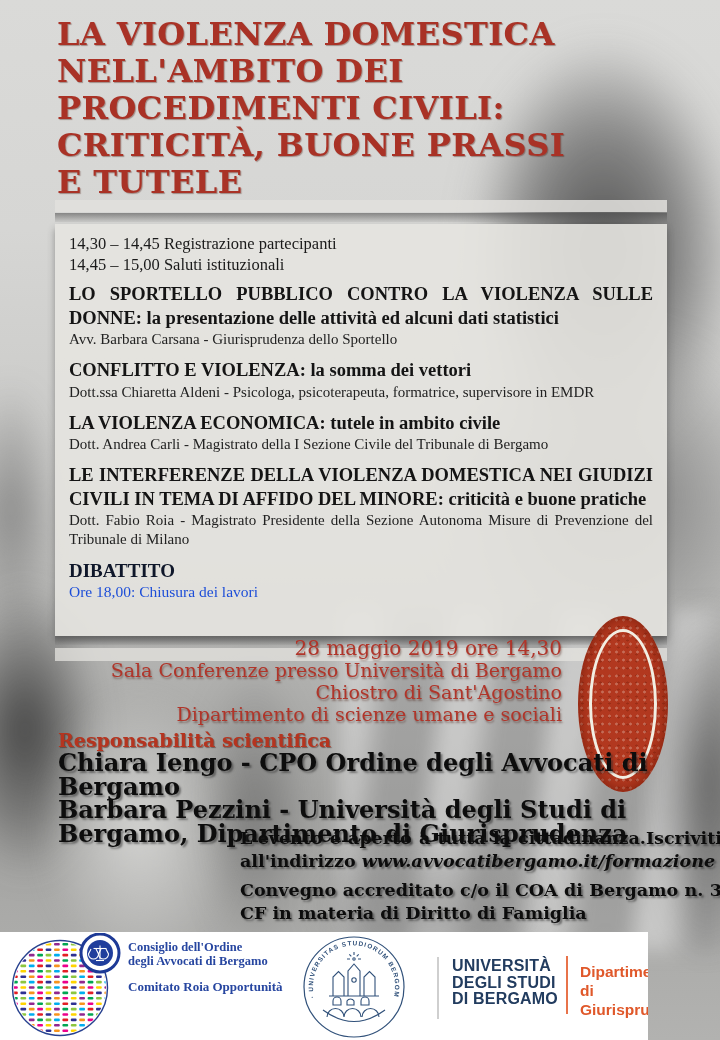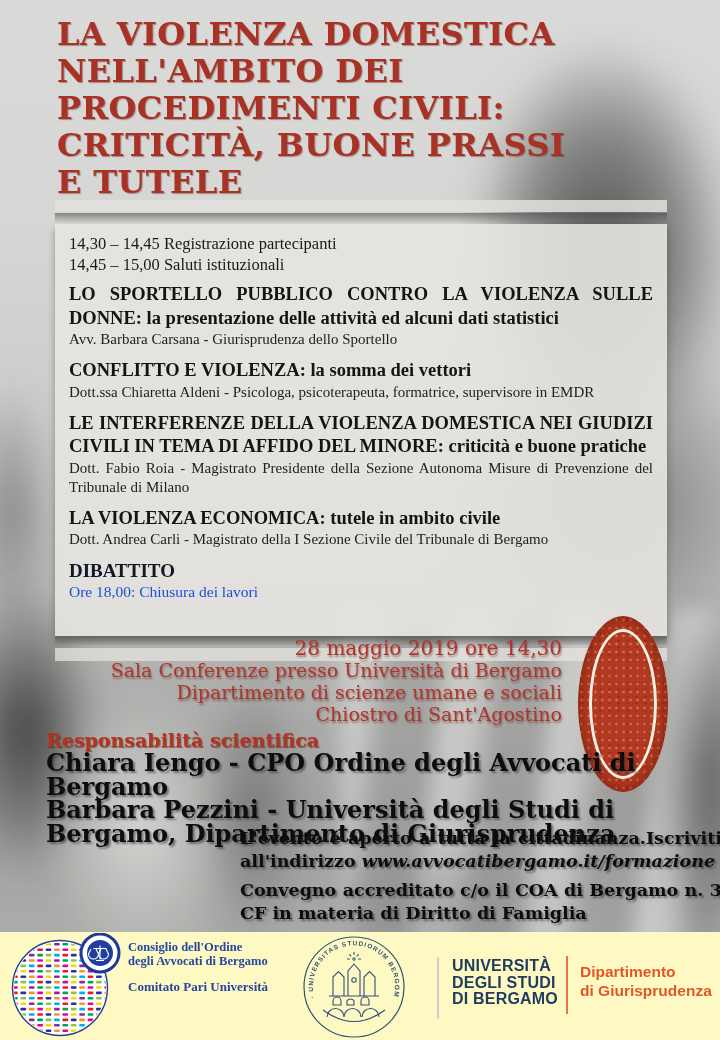--- a/index.html
+++ b/index.html
@@ -72,34 +72,34 @@
   .stamp{position:absolute;left:578px;top:616px;width:90px;height:176px;border-radius:50%;z-index:2;
     background:#b2381f;
     background-image:radial-gradient(rgba(245,240,230,.28) 1px,transparent 1.6px),
       radial-gradient(rgba(130,35,15,.5) 1px,transparent 1.6px);
     background-size:7px 8px,9px 7px;
     box-shadow:inset 0 0 14px rgba(110,25,8,.8);}
   .stamp-inner{position:absolute;left:11px;right:11px;top:13px;bottom:13px;border-radius:50%;
     border:3px solid #f2eee2;}
 
   
-  .resp-block{position:absolute;left:46px;top:729px;width:662px;z-index:2;}
+  .resp-block{position:absolute;left:58px;top:729px;width:662px;z-index:2;}
   .resp-heading{color:#b5341f;font-weight:bold;font-size:19px;line-height:22px;
     text-shadow:1px 1px 1px rgba(60,20,10,.5);}
   .resp-person{color:#0d0d0d;font-weight:bold;font-size:24px;line-height:23.5px;
     text-shadow:2px 2px 2px rgba(40,40,40,.5);}
 
   
   .invite-block{position:absolute;left:240px;top:827px;width:482px;z-index:2;color:#0c0c0c;}
   .invite-p{font-weight:bold;font-size:17.5px;line-height:23px;text-align:justify;
     text-shadow:2px 2px 2px rgba(35,35,35,.5);margin:0 0 6px 0;}
   .invite-url{font-style:italic;}
 
   
-  .footer{position:absolute;left:0;top:932px;width:720px;height:108px;background:#fef9c3;z-index:3;overflow:hidden;}
+  .footer{position:absolute;left:0;top:932px;width:648px;height:108px;background:#ffffff;z-index:3;overflow:hidden;}
   .coa-logo{position:absolute;left:8px;top:1px;}
   .coa-text{position:absolute;left:128px;top:9px;font-family:"Liberation Serif",serif;
     color:#2746a0;font-weight:bold;}
   .coa-org{font-size:12.5px;line-height:13.5px;white-space:pre-line;}
   .coa-committee{margin-top:12px;font-size:13px;line-height:14px;}
   .unibg-seal{position:absolute;left:302px;top:3px;}
   .fdiv1{position:absolute;left:437px;top:25px;width:2px;height:62px;background:#cfcfcf;}
   .unibg-name{position:absolute;left:452px;top:26px;font-family:"Liberation Sans",sans-serif;
     color:#223c5f;font-weight:bold;font-size:16px;line-height:16.5px;letter-spacing:.2px;white-space:pre-line;}
   .fdiv2{position:absolute;left:566px;top:24px;width:2px;height:58px;background:#e8734a;}
@@ -136,39 +136,39 @@
   <div class="schedule-gap"></div>
   <div class="session">
     <div class="session-title">LO SPORTELLO PUBBLICO CONTRO LA VIOLENZA SULLE DONNE: la presentazione delle attività ed alcuni dati statistici</div>
     <div class="session-speaker">Avv. Barbara Carsana - Giurisprudenza dello Sportello</div>
   </div>
   <div class="session">
     <div class="session-title">CONFLITTO E VIOLENZA: la somma dei vettori</div>
     <div class="session-speaker">Dott.ssa Chiaretta Aldeni - Psicologa, psicoterapeuta, formatrice, supervisore in EMDR</div>
   </div>
   <div class="session">
+    <div class="session-title">LA VIOLENZA ECONOMICA: tutele in ambito civile</div>
+    <div class="session-speaker">Dott. Andrea Carli - Magistrato della I Sezione Civile del Tribunale di Bergamo</div>
+  </div>
+  <div class="session">
     <div class="session-title">LE INTERFERENZE DELLA VIOLENZA DOMESTICA NEI GIUDIZI CIVILI IN TEMA DI AFFIDO DEL MINORE: criticità e buone pratiche</div>
     <div class="session-speaker">Dott. Fabio Roia - Magistrato Presidente della Sezione Autonoma Misure di Prevenzione del Tribunale di Milano</div>
   </div>
-  <div class="session">
-    <div class="session-title">LA VIOLENZA ECONOMICA: tutele in ambito civile</div>
-    <div class="session-speaker">Dott. Andrea Carli - Magistrato della I Sezione Civile del Tribunale di Bergamo</div>
-  </div>
   <div class="debate-title">DIBATTITO</div>
   <div class="debate-note">Ore 18,00: Chiusura dei lavori</div>
 </div>
 
 <div class="shadow-bar2"></div>
 <div class="light-bar2 grain"></div>
 
 <div class="date-block">
   <div class="date-line">28 maggio 2019 ore 14,30</div>
   <div class="venue-line">Sala Conferenze presso Università di Bergamo</div>
+  <div class="venue-line">Chiostro di Sant'Agostino</div>
   <div class="venue-line">Dipartimento di scienze umane e sociali</div>
-  <div class="venue-line">Chiostro di Sant'Agostino</div>
 </div>
 
 <div class="stamp">
   <div class="stamp-inner"></div>
 </div>
 
 <div class="resp-block">
   <div class="resp-heading">Responsabilità scientifica</div>
   <div class="resp-person">Chiara Iengo - CPO Ordine degli Avvocati di Bergamo</div>
   <div class="resp-person">Barbara Pezzini - Università degli Studi di Bergamo, Dipartimento di Giurisprudenza</div>
@@ -403,21 +403,21 @@
         <path d="M83,16 l-2.5,5 a4.2,4.2 0 0 0 10,0 l-2.5,-5"></path>
         <path d="M95,16 l-2.5,5 a4.2,4.2 0 0 0 10,0 l-2.5,-5" transform="translate(-2,0)"></path>
         <line x1="88" y1="27.5" x2="96" y2="27.5"></line>
       </g>
     </g>
   </svg>
 
   <div class="coa-text">
     <div class="coa-org">Consiglio dell'Ordine
 degli Avvocati di Bergamo</div>
-    <div class="coa-committee">Comitato Pari Università</div>
+    <div class="coa-committee">Comitato Roia Opportunità</div>
   </div>
 
   <svg class="unibg-seal" width="104" height="104" viewBox="0 0 104 104">
     <defs>
         <path id="sealArc" d="M 13 64 A 41 41 0 1 1 91 64"></path>
       </defs>
     <circle cx="52" cy="52" r="50" fill="none" stroke="#31517a" stroke-width="1.2"></circle>
     <text font-family="Liberation Sans, sans-serif" font-size="6.4" letter-spacing="1.1" fill="#31517a" font-weight="bold">
       <textPath href="#sealArc" startOffset="1%">· UNIVERSITAS STUDIORUM BERGOMENSIS ·</textPath>
     </text>

